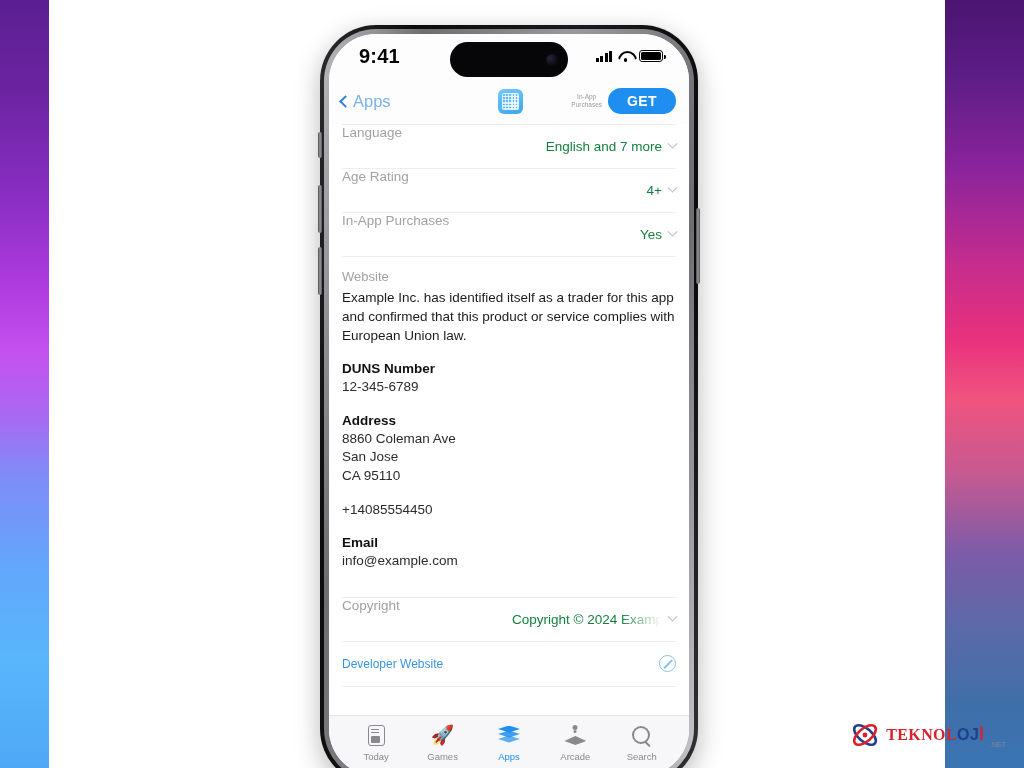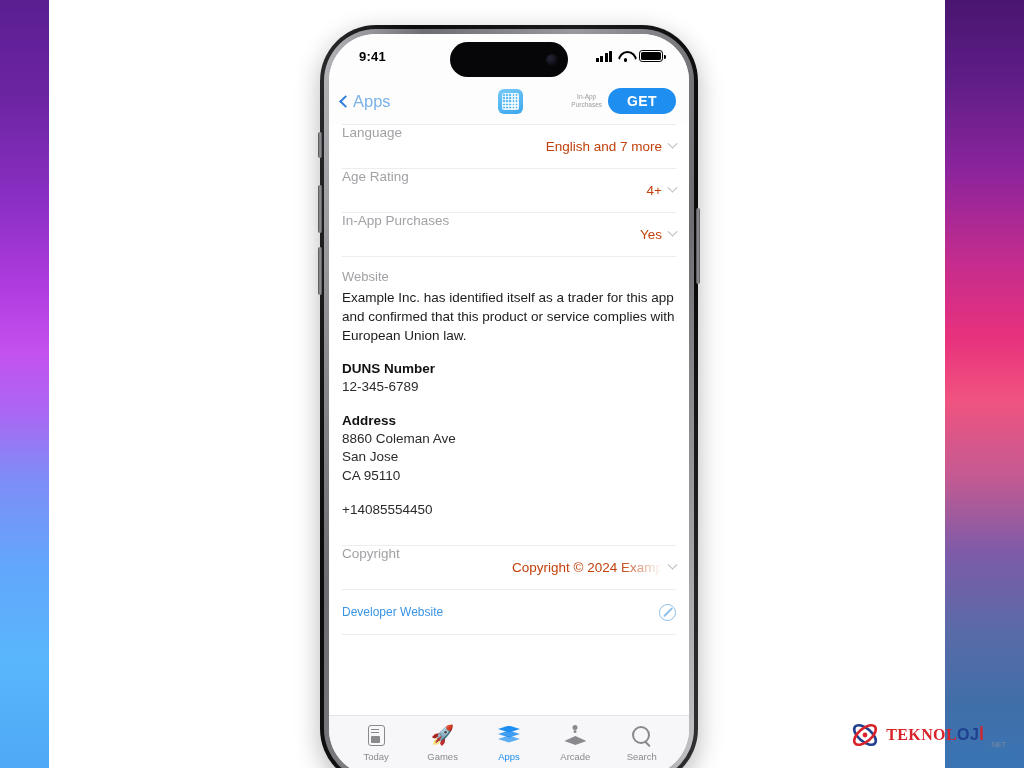--- a/index.html
+++ b/index.html
@@ -59,21 +59,21 @@
   .btn-voldn  { left:-2px; top:222px; width:4px; height:48px; }
   .btn-power  { right:-2px; top:183px; width:4px; height:76px; }
 
   
   .statusbar {
     position:relative; height:44px;
     display:flex; align-items:center; justify-content:space-between;
     padding:0 26px 0 30px;
     background:#fdfdfd;
   }
-  .status-time { font-size:13px; font-weight:bold; color:#000; letter-spacing:0.2px; }
+  .status-time { font-size:20px; font-weight:bold; color:#000; letter-spacing:0.2px; }
   .status-icons { display:flex; align-items:center; gap:6px; }
   .sig { display:flex; align-items:flex-end; gap:1.5px; height:11px; }
   .sig i { width:3px; background:#000; border-radius:0.5px; display:block; }
   .sig i:nth-child(1){height:4px} .sig i:nth-child(2){height:6px}
   .sig i:nth-child(3){height:8.5px} .sig i:nth-child(4){height:11px}
   .wifi { position:relative; width:15px; height:11px; }
   .wifi::before {
     content:""; position:absolute; left:0; top:0; width:15px; height:15px;
     border:2.6px solid #000; border-radius:50%;
     clip-path:polygon(0 0,100% 0,100% 42%,50% 70%,0 42%);
@@ -138,21 +138,21 @@
     padding:0 13px;
     overflow:hidden;
   }
   .divider { height:1px; background:#ededef; }
   .row {
     display:flex; justify-content:space-between;
     height:43px; cursor:pointer;
   }
   .row-label { font-size:13.5px; color:#a2a2a6; }
   .row-right { display:flex; align-items:center; gap:7px; }
-  .row-value { font-size:13.5px; color:#c2410c; font-weight:500; }
+  .row-value { font-size:13.5px; color:#15803d; font-weight:500; }
   .row-value.fading {
     max-width:150px; overflow:hidden; white-space:nowrap;
     -webkit-mask-image:linear-gradient(to right,#000 72%,transparent 100%);
     mask-image:linear-gradient(to right,#000 72%,transparent 100%);
   }
   .chev-down {
     width:7px; height:7px; border-right:1.7px solid #b9b9be; border-bottom:1.7px solid #b9b9be;
     transform:rotate(45deg) translate(-2px,-2px);
   }
 
@@ -331,20 +331,24 @@
           <div class="info-head">Address</div>
           <div class="info-line">8860 Coleman Ave</div>
           <div class="info-line">San Jose</div>
           <div class="info-line">CA 95110</div>
         </div>
 
         <div class="info-group">
           <div class="info-line">+14085554450</div>
         </div>
 
+        <div class="info-group">
+          <div class="info-head">Email</div>
+          <div class="info-line">info@example.com</div>
+        </div>
       </div>
 
       <div class="divider" style="margin-top:22px"></div>
 
       <div class="row">
         <span class="row-label">Copyright</span>
         <span class="row-right">
           <span class="row-value fading">Copyright © 2024 Example I</span>
           <span class="chev-down"></span>
         </span>

